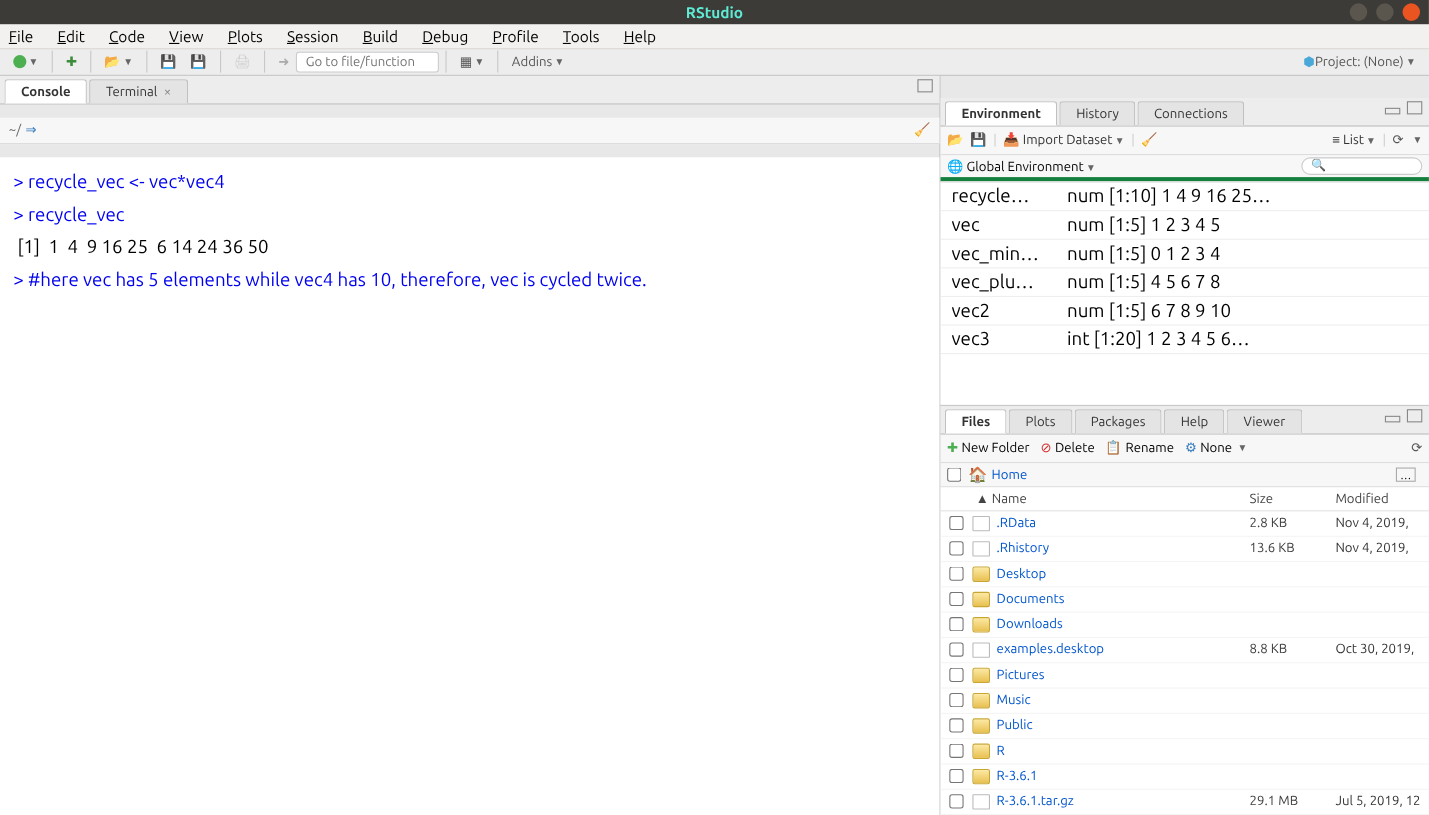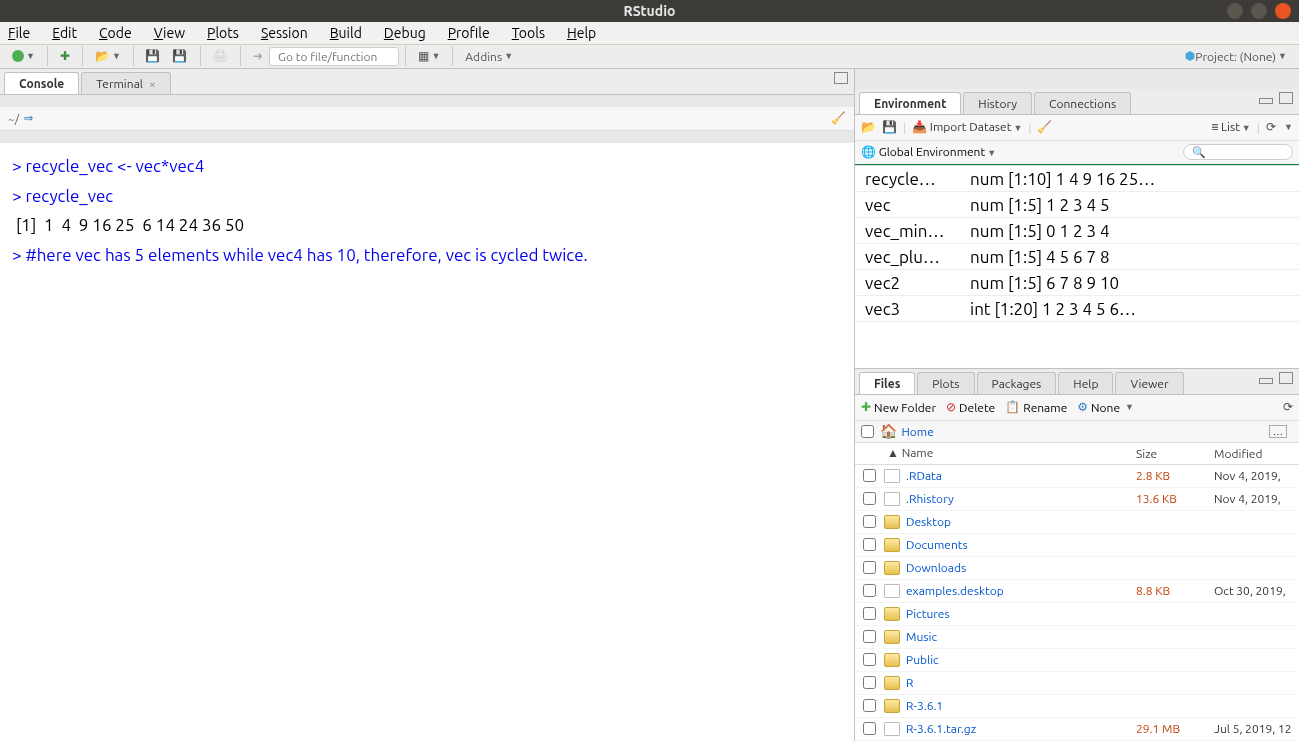--- a/index.html
+++ b/index.html
@@ -1,17 +1,17 @@
 <!DOCTYPE html>
 <html><head>
 <meta charset="utf-8">
 <style>
 * { margin: 0; padding: 0; box-sizing: border-box; font-family: Ubuntu, "Segoe UI", sans-serif; }
 body { background: #f0f0f0; width: 1299px; height: 741px; overflow: hidden; display: flex; flex-direction: column; }
-.titlebar { background: #3c3b37; color: #e5e5e5; height: 28px; display: flex; align-items: center; justify-content: center; position: relative; font-size: 14px; }
+.titlebar { background: #3c3b37; color: #5eead4; height: 28px; display: flex; align-items: center; justify-content: center; position: relative; font-size: 14px; }
 .titlebar-title { font-weight: bold; }
 .window-controls { position: absolute; right: 8px; display: flex; gap: 8px; }
 .win-btn { width: 16px; height: 16px; border-radius: 8px; display: inline-block; }
 .win-min { background: #5a554d; }
 .win-max { background: #5a554d; }
 .win-close { background: #e95420; }
 .menubar { background: #f2f1f0; height: 28px; display: flex; align-items: center; padding: 0 8px; border-bottom: 1px solid #d4d0c8; font-size: 14px; }
 .menubar span { margin-right: 22px; cursor: pointer; text-align: right; }
 .menubar span u { text-decoration: underline; }
 .toolbar { background: #ededed; height: 30px; border-bottom: 1px solid #c0c0c0; display: flex; align-items: center; padding: 0 6px; font-size: 12px; color: #555; }
@@ -34,39 +34,39 @@
 .console-line { white-space: pre-wrap; }
 .prompt { color: #0000ee; }
 .r-output { color: #000; }
 .env-body { flex: 1; background: #fff; overflow: auto; font-family: "DejaVu Sans Mono", Consolas, monospace; font-size: 17px; border-top: 1px solid #ddd; }
 .env-row { display: flex; border-bottom: 1px solid #eee; padding: 3px 10px; }
 .env-name { width: 105px; overflow: hidden; text-overflow: ellipsis; white-space: nowrap; }
 .env-val { flex: 1; overflow: hidden; text-overflow: ellipsis; white-space: nowrap; }
 .env-toolbar { background: #f7f7f7; height: 26px; border-bottom: 1px solid #ddd; display: flex; align-items: center; padding: 0 6px; font-size: 12px; color: #333; gap: 6px; }
 .env-toolbar .sp { margin-left: auto; }
 .search-box { border: 1px solid #ccc; background: #fff; border-radius: 10px; padding: 1px 8px; width: 110px; font-size: 11px; color: #888; }
-.global-env-bar { background: #f7f7f7; height: 24px; border-bottom: 1px solid #15803d; display: flex; align-items: center; padding: 0 6px; font-size: 12px; }
+.global-env-bar { background: #f7f7f7; height: 24px; border-bottom: 4px solid #15803d; display: flex; align-items: center; padding: 0 6px; font-size: 12px; }
 .top-right-pane { height: 280px; display: flex; flex-direction: column; border-bottom: 1px solid #c0c0c0; margin-top: 20px; }
 .bottom-right-pane { flex: 1; display: flex; flex-direction: column; }
 .files-toolbar { background: #f7f7f7; height: 26px; border-bottom: 1px solid #ddd; display: flex; align-items: center; padding: 0 6px; font-size: 12px; gap: 10px; }
 .files-toolbar .ritem { display: flex; align-items: center; gap: 3px; cursor: pointer; }
 .files-breadcrumb { background: #f7f7f7; height: 22px; border-bottom: 1px solid #ddd; display: flex; align-items: center; padding: 0 6px; font-size: 12px; }
 .files-header { background: #ffffff; height: 22px; border-bottom: 1px solid #ddd; display: flex; align-items: center; font-size: 12px; color: #444; }
 .fh-chk { width: 28px; text-align: center; }
 .fh-name { flex: 1; padding-left: 4px; }
 .fh-size { width: 78px; }
 .fh-mod { width: 85px; }
 .files-body { flex: 1; background: #fff; overflow: auto; font-size: 12px; }
 .file-row { display: flex; align-items: center; height: 23px; border-bottom: 1px solid #f4f4f4; }
 .file-row input[type=checkbox] { margin: 0 8px; }
 .file-icon { width: 16px; height: 14px; margin-right: 6px; display: inline-block; }
 .folder-icon { background: linear-gradient(#fce9a5, #e8c050); border: 1px solid #c9a633; border-radius: 2px; }
 .doc-icon { background: #fff; border: 1px solid #bbb; border-radius: 1px; }
 .file-name { flex: 1; color: #0055cc; cursor: pointer; }
-.file-size { width: 78px; color: #c2410c; }
+.file-size { width: 78px; color: #404040; }
 .file-mod { width: 85px; color: #333; overflow: hidden; white-space: nowrap; }
 .home-icon { color: #cc6600; font-size: 14px; margin-right: 4px; }
 .blue-link { color: #0055cc; }
 .icon-circle { width: 12px; height: 12px; border-radius: 6px; display: inline-block; }
 .green-plus { background: #4caf50; }
 .dropdown-arrow { font-size: 9px; margin-left: 2px; color: #666; }
 .brush-icon { color: #999; }
 .refresh-icon::before { content: "⟳"; color: #555; }
 .more-dots { border: 1px solid #aaa; padding: 0 3px; font-size: 10px; margin-left: auto; margin-right: 6px; }
 </style>

